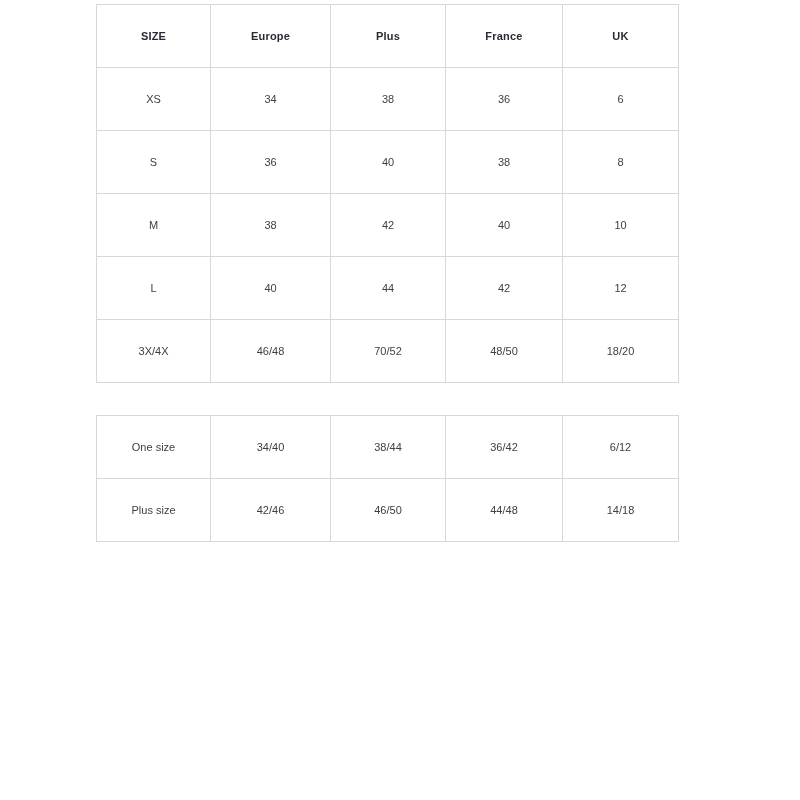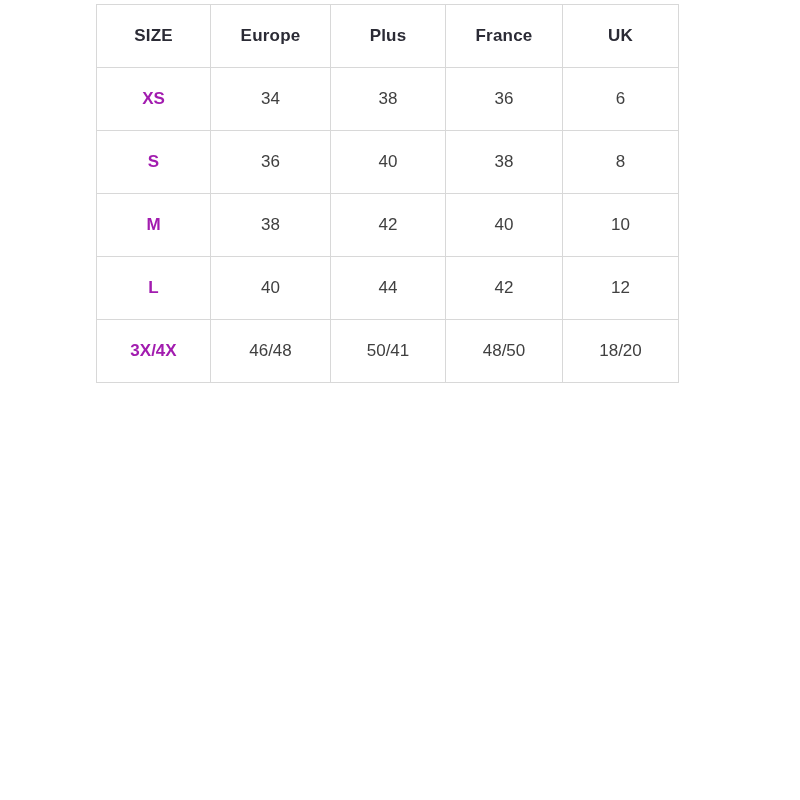--- a/index.html
+++ b/index.html
@@ -23,36 +23,36 @@
   table.size-table {
     border-collapse: collapse;
     table-layout: fixed;
   }
   table.size-table th,
   table.size-table td {
     border: 1px solid #d8d8d8;
     height: 62px;
     text-align: center;
     vertical-align: middle;
-    font-size: 17px;
+    font-size: 11px;
     padding: 0;
     background: #ffffff;
   }
   table.size-table th {
     font-weight: bold;
     color: #2b2b35;
     letter-spacing: 0.2px;
   }
   table.size-table td {
     color: #404040;
     font-weight: normal;
   }
   table.size-table td.size-label {
-    font-weight: bold;
-    color: #a21caf;
+    font-weight: normal;
+    color: #404040;
   }
   .col-size   { width: 114px; }
   .col-europe { width: 120px; }
   .col-italy  { width: 115px; }
   .col-france { width: 117px; }
   .col-uk     { width: 116px; }
   table.special-table {
     margin-top: 32px;
   }
 </style>
@@ -104,33 +104,47 @@
         <tr>
           <td class="size-label">L</td>
           <td>40</td>
           <td>44</td>
           <td>42</td>
           <td>12</td>
         </tr>
         <tr>
           <td class="size-label">3X/4X</td>
           <td>46/48</td>
-          <td>50/41</td>
+          <td>70/52</td>
           <td>48/50</td>
           <td>18/20</td>
         </tr>
       </tbody>
     </table>
 
     <table class="size-table special-table">
       <colgroup>
         <col class="col-size">
           <col class="col-europe">
           <col class="col-italy">
           <col class="col-france">
           <col class="col-uk">
       </colgroup>
       <tbody>
+        <tr>
+          <td class="size-label">One size</td>
+          <td>34/40</td>
+          <td>38/44</td>
+          <td>36/42</td>
+          <td>6/12</td>
+        </tr>
+        <tr>
+          <td class="size-label">Plus size</td>
+          <td>42/46</td>
+          <td>46/50</td>
+          <td>44/48</td>
+          <td>14/18</td>
+        </tr>
       </tbody>
     </table>
 
   </div>
 </div>
 
 </body></html>

